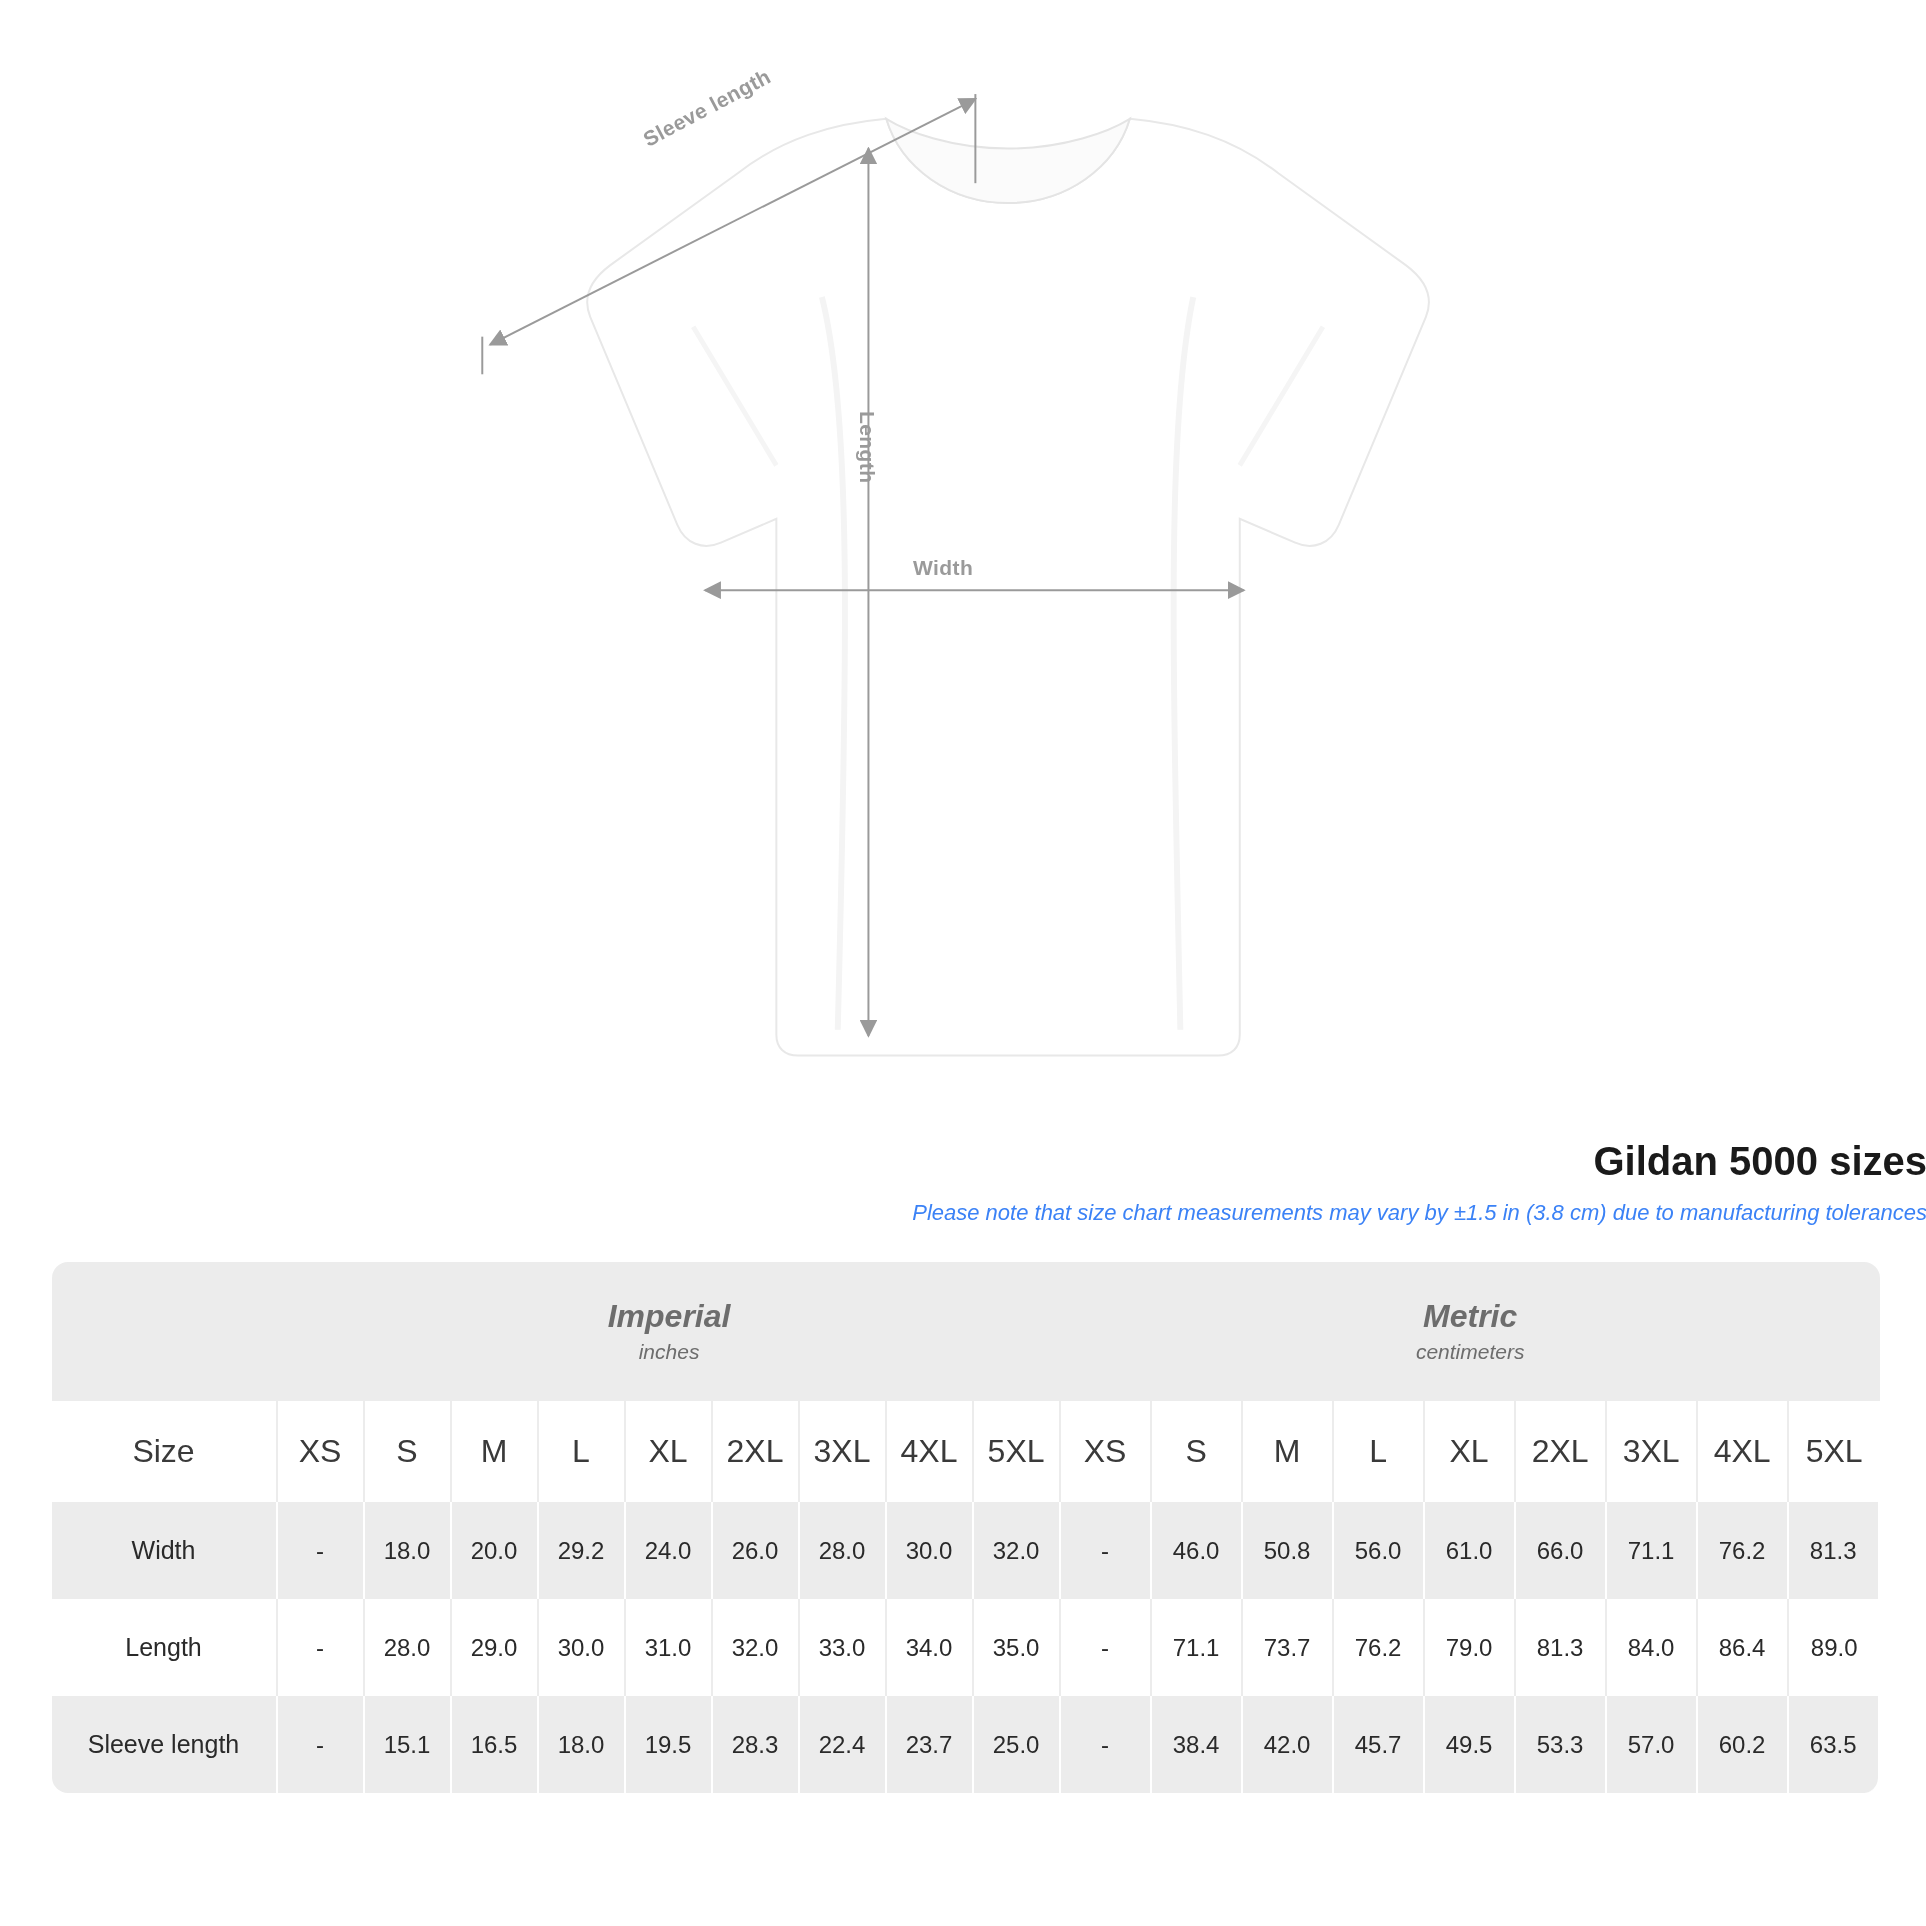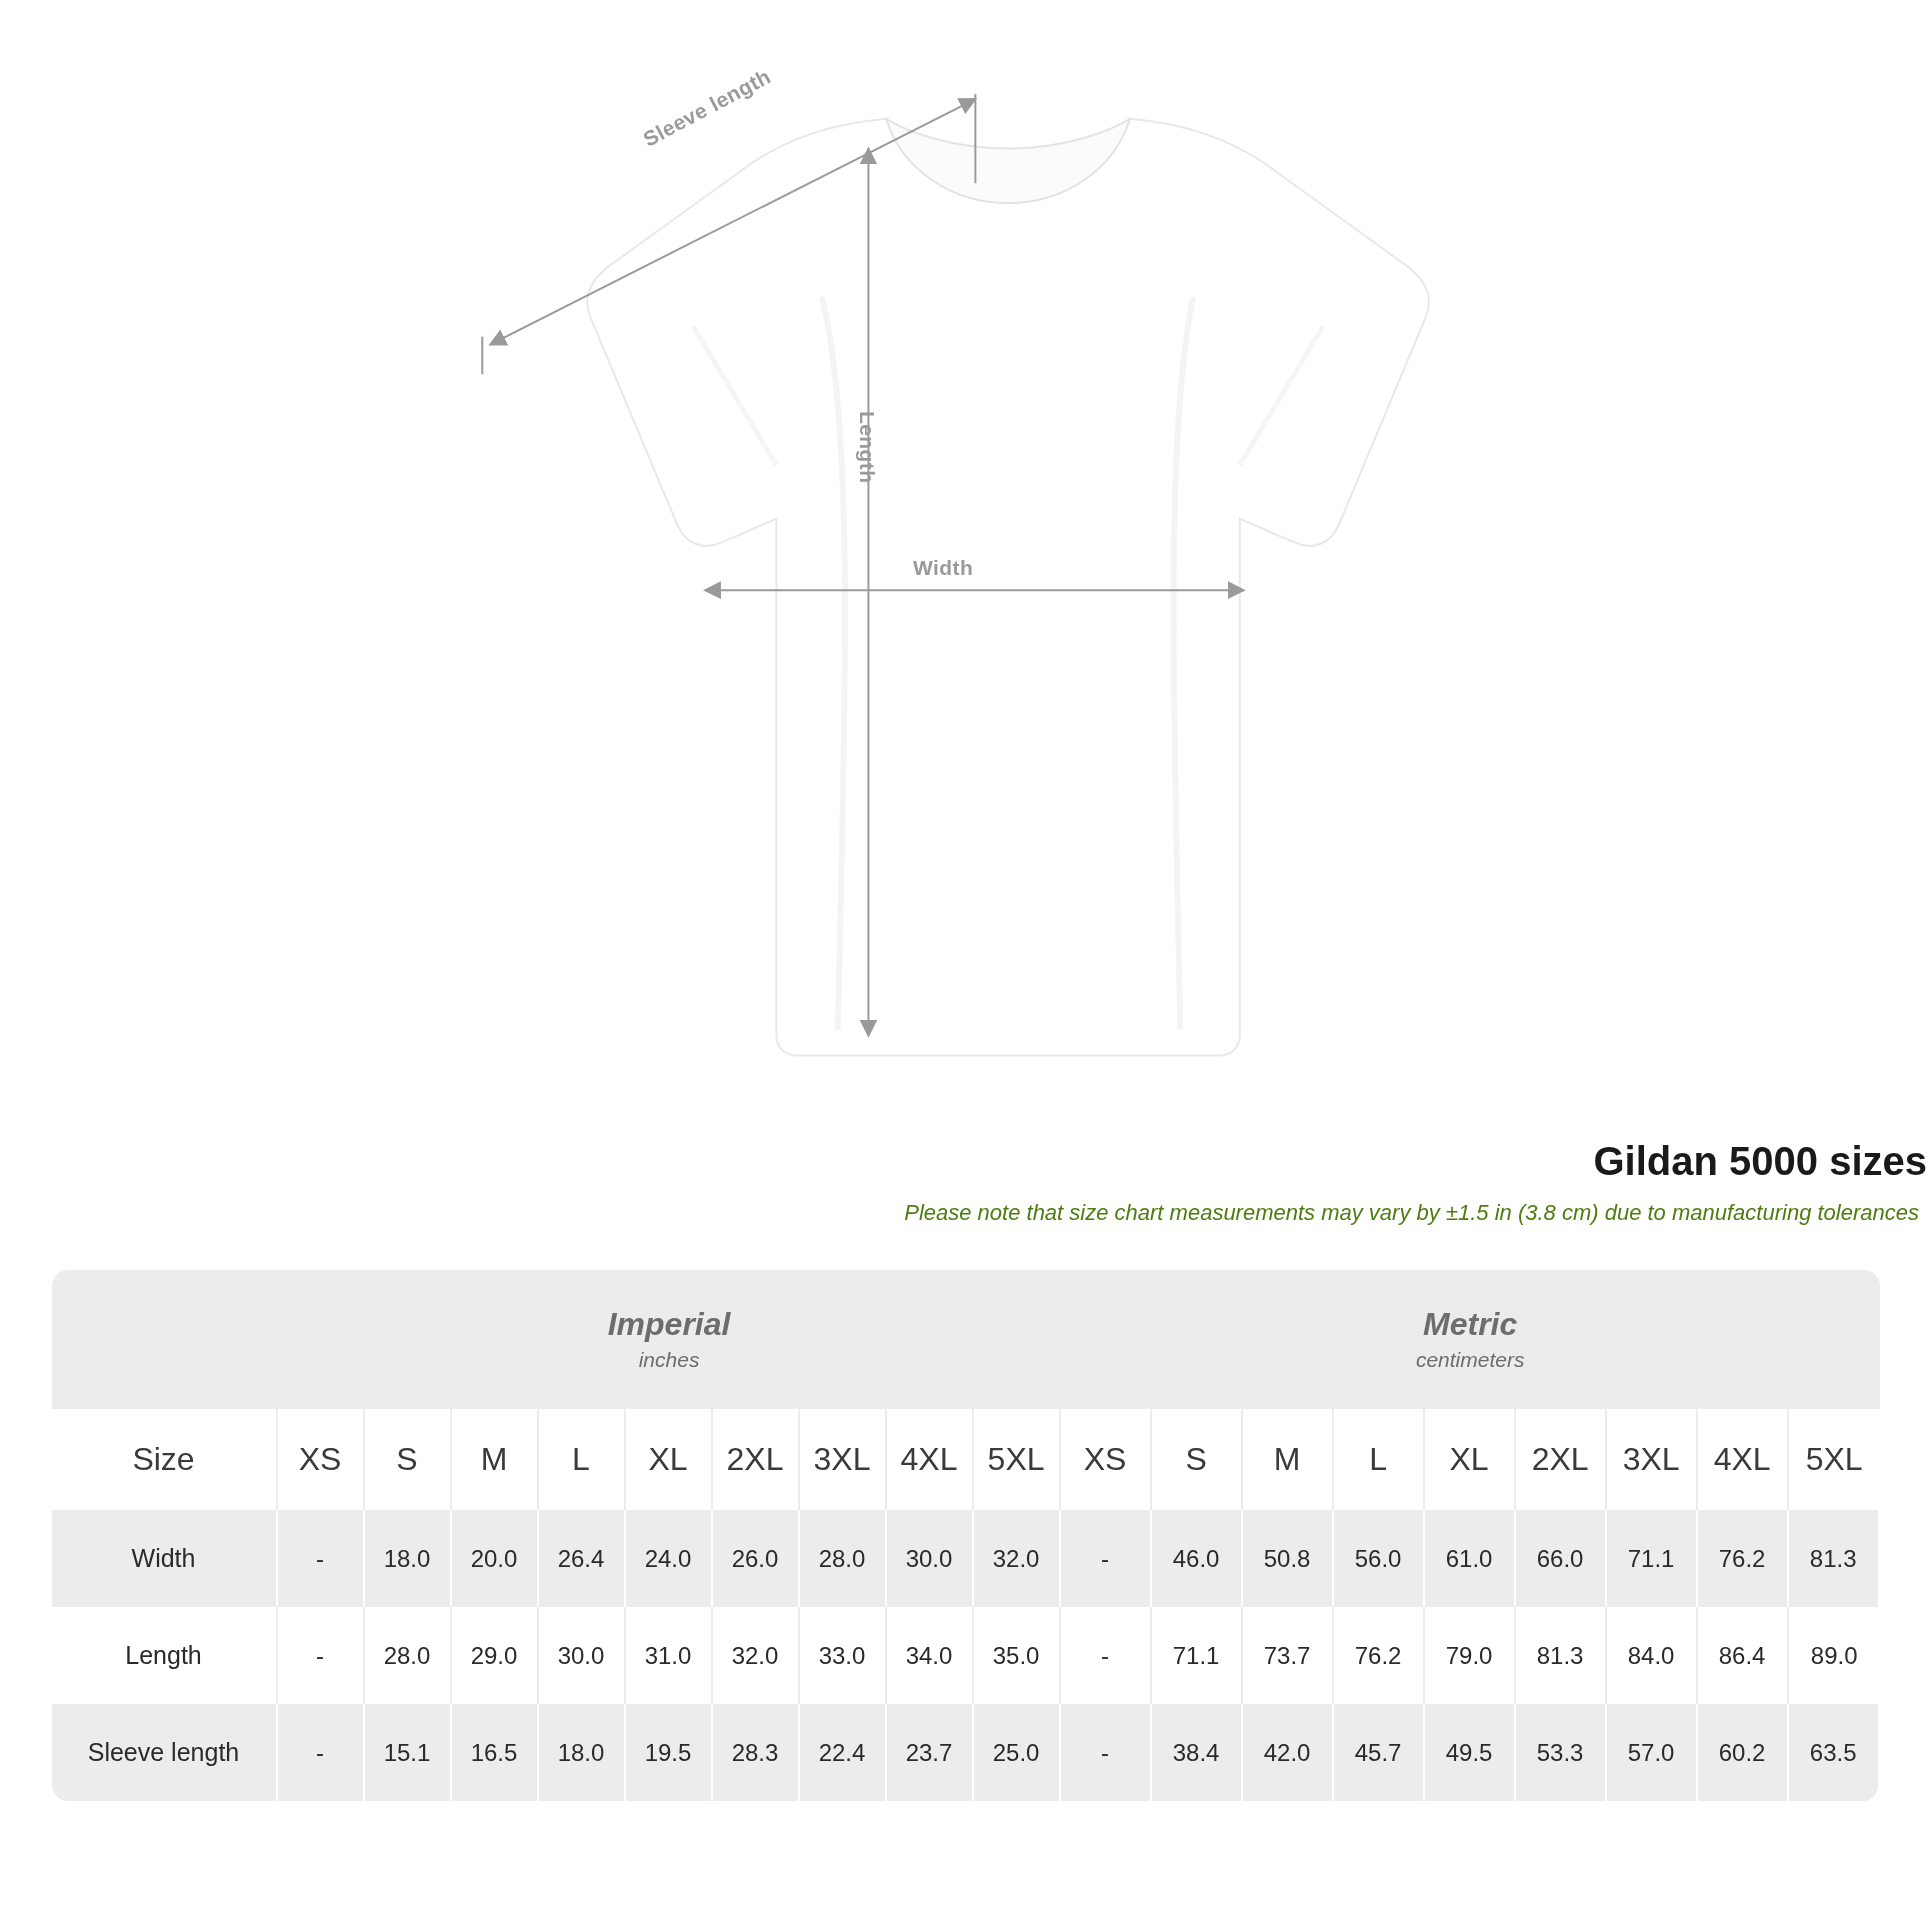--- a/index.html
+++ b/index.html
@@ -67,22 +67,22 @@
   }
   .chart-title {
     font-size: 40px;
     font-weight: bold;
     color: #1a1a1a;
     margin: 0 0 16px 0;
   }
   .chart-note {
     font-size: 22px;
     font-style: italic;
-    color: #4d7c0f;
-    margin: 8px;
+    color: #3b82f6;
+    margin: 0;
   }
 
   
   .table-wrap {
     margin-top: 36px;
     width: 1824px;
   }
   table.size-table {
     width: 100%;
     border-collapse: separate;
@@ -269,21 +269,21 @@
           <td>5XL</td>
         </tr>
       </thead>
       <tbody>
 
         <tr class="data-row shaded">
           <td class="row-label">Width</td>
           <td>-</td>
           <td>18.0</td>
           <td>20.0</td>
-          <td>26.4</td>
+          <td>29.2</td>
           <td>24.0</td>
           <td>26.0</td>
           <td>28.0</td>
           <td>30.0</td>
           <td>32.0</td>
           <td>-</td>
           <td>46.0</td>
           <td>50.8</td>
           <td>56.0</td>
           <td>61.0</td>

